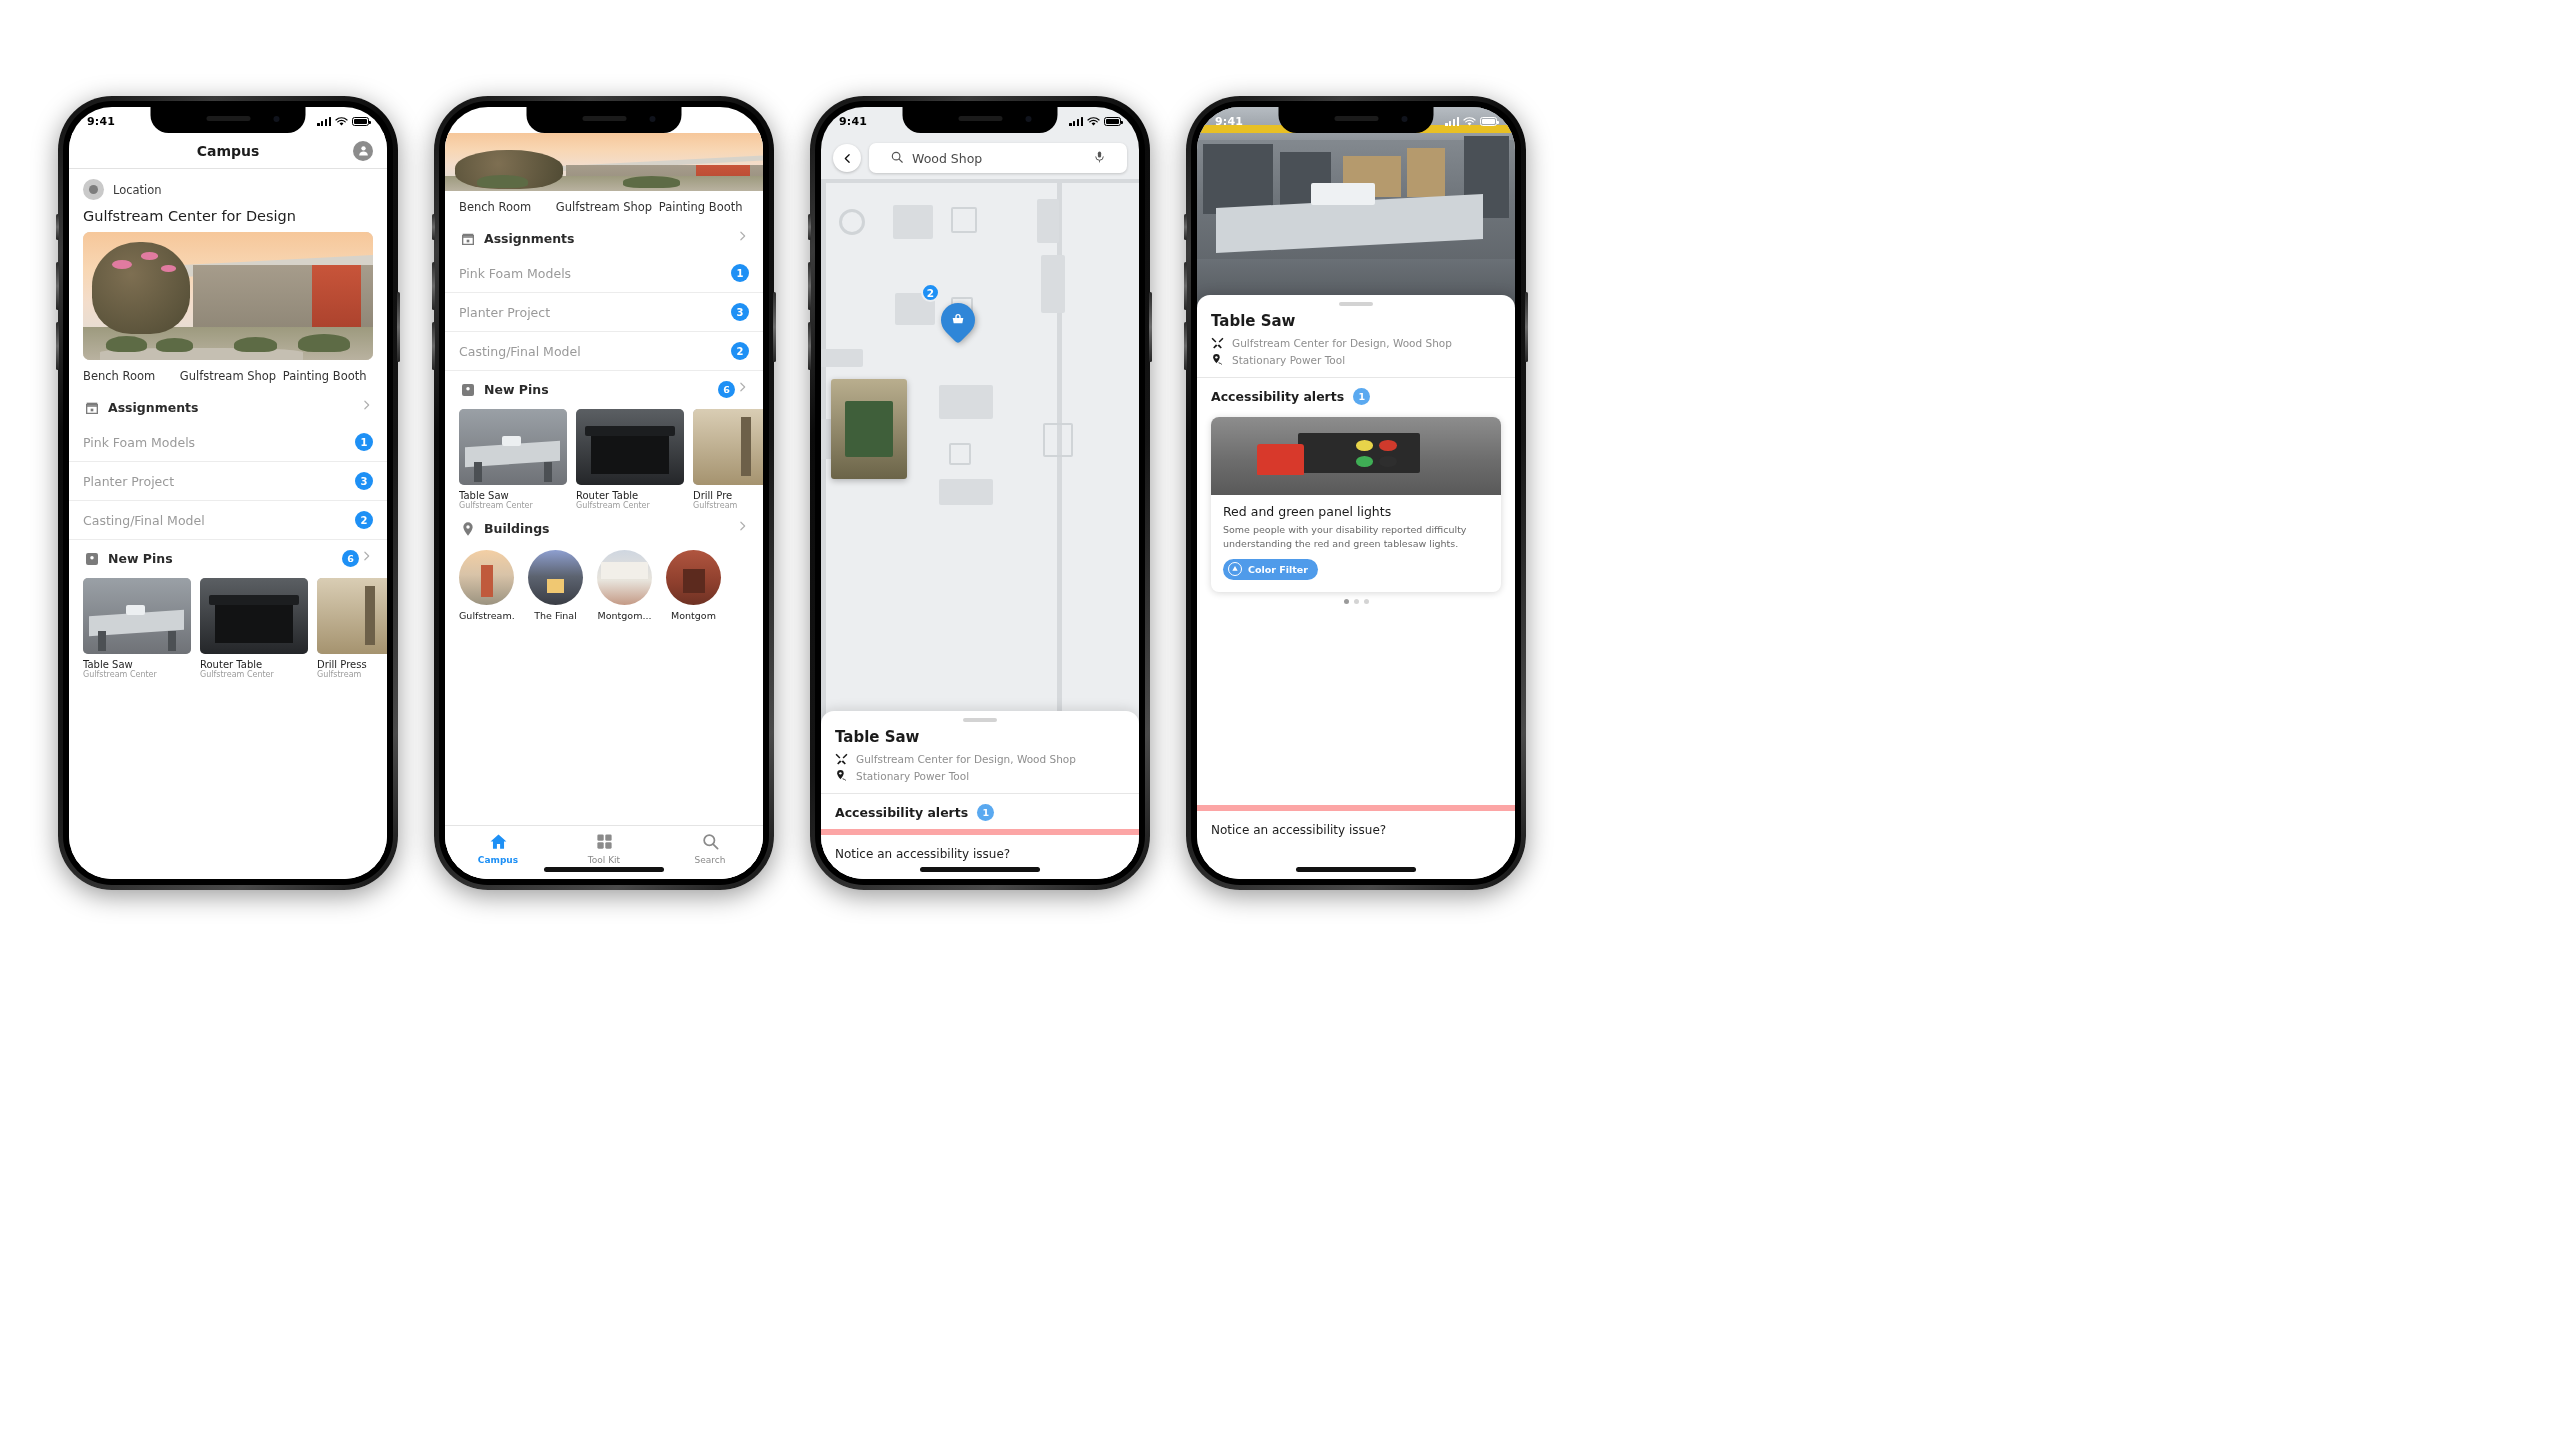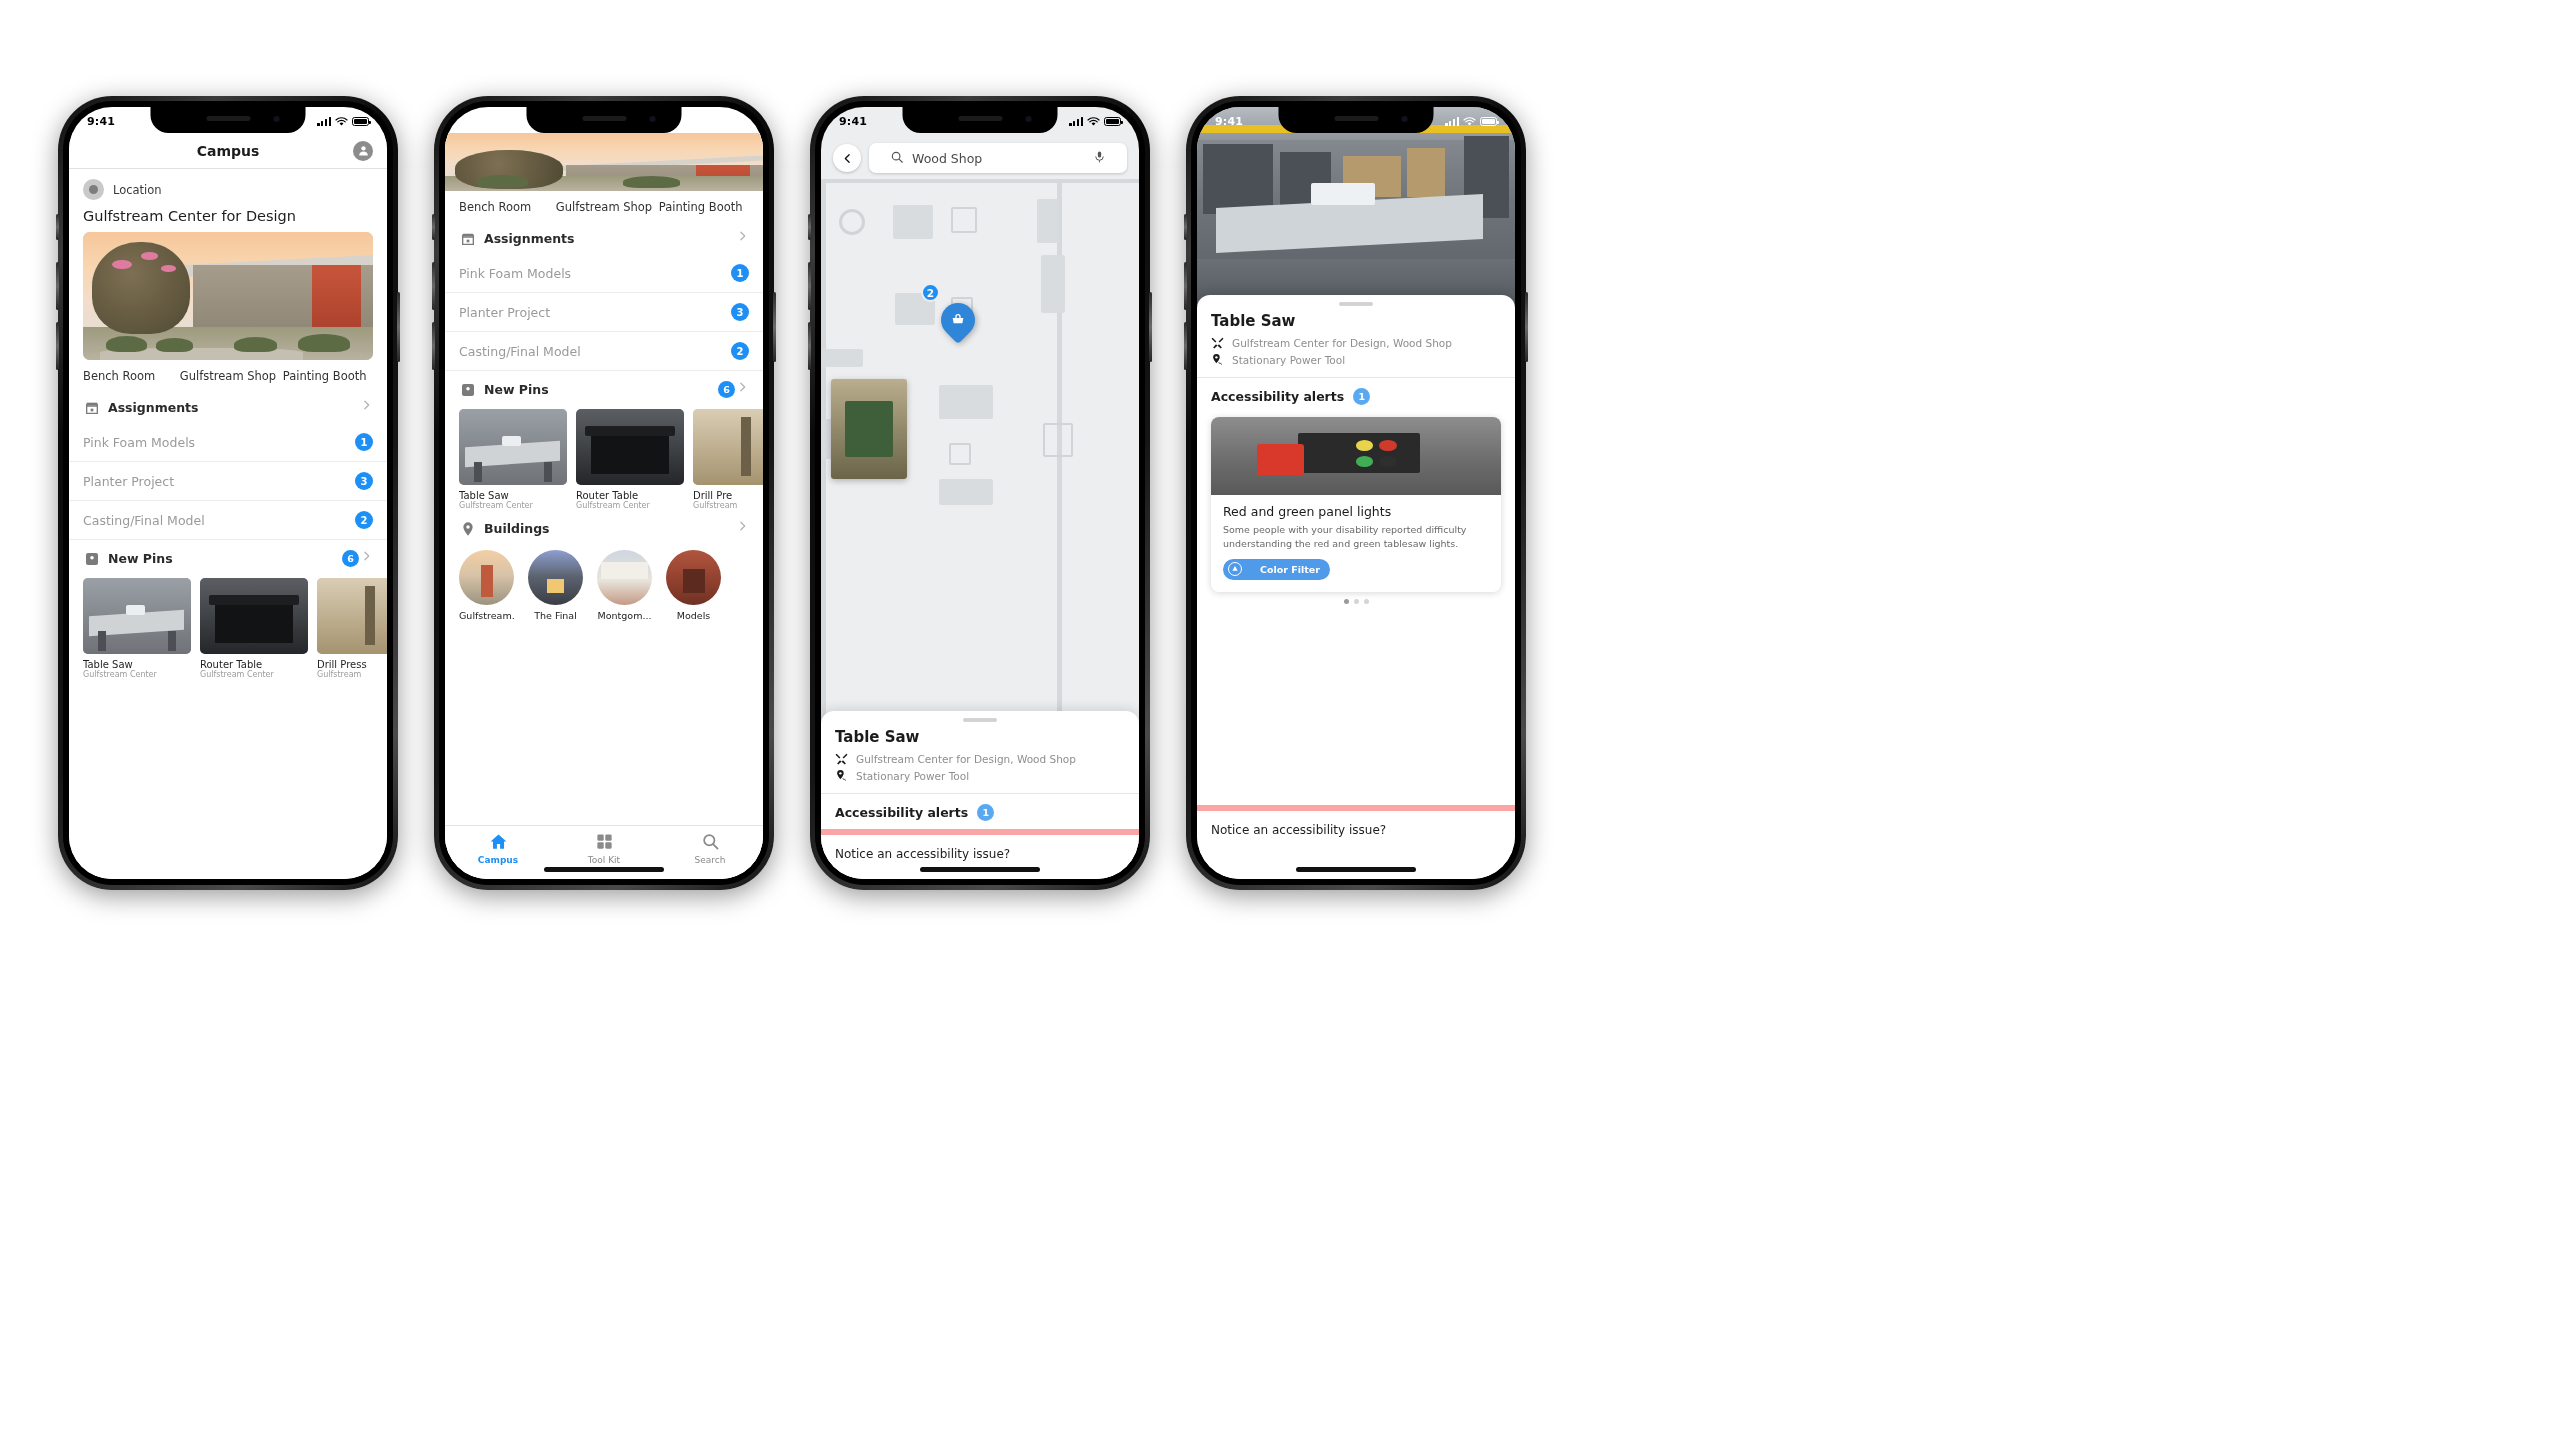--- a/index.html
+++ b/index.html
@@ -242,21 +242,21 @@
   .ac-img { height:78px; position:relative;
     background:linear-gradient(180deg,#8d8d8d 0%,#6d6d6d 55%,#595959 100%); overflow:hidden; }
   .ac-panel { position:absolute; left:30%; top:20%; width:42%; height:52%;
     background:#2a2a2a; border-radius:2px; }
   .ac-red { position:absolute; left:16%; top:34%; width:16%; height:40%;
     background:#d8392b; border-radius:3px 3px 1px 1px; }
   .ac-g { position:absolute; width:6%; height:14%; border-radius:50%; }
   .ac-body { padding:9px 12px 12px; }
   .ac-title { font-size:12.5px; color:#1b1b1b; }
   .ac-desc { font-size:9.5px; color:#6a6a6a; line-height:1.45; margin-top:4px; }
-  .cfbtn { display:inline-flex; align-items:center; gap:18px; margin-top:8px;
+  .cfbtn { display:inline-flex; align-items:center; gap:6px; margin-top:8px;
     background:#4f9bea; border-radius:11px; padding:3.5px 10px 3.5px 5px; }
   .cfbtn .ico { width:14px; height:14px; border-radius:50%;
     border:1.6px solid #fff; display:flex; align-items:center; justify-content:center; }
   .cfbtn .ico svg { width:8px; height:8px; fill:#fff; }
   .cfbtn .lb { font-size:9.5px; font-weight:bold; color:#fff; }
   .dots { display:flex; gap:5px; justify-content:center; padding:7px 0 2px; }
   .dots i { width:5px; height:5px; border-radius:50%; background:#d4d4d4; display:block; }
   .dots i.on { background:#9a9a9a; }
 </style>
 </head>
@@ -549,21 +549,21 @@
             <div class="bldcard">
               <div class="bldcirc b2"></div>
               <div class="bldname">The Final</div>
             </div>
             <div class="bldcard">
               <div class="bldcirc b3"></div>
               <div class="bldname">Montgom...</div>
             </div>
             <div class="bldcard">
               <div class="bldcirc b4"></div>
-              <div class="bldname">Models</div>
+              <div class="bldname">Montgom</div>
             </div>
           </div>
         </div>
 
         <div class="tabbar">
           <div class="tab active">
             <svg viewBox="0 0 24 24">
               <path d="M12 3 L22 12 h-3 v9 h-5 v-6 h-4 v6 H5 v-9 H2 Z" fill="#1e90f5"></path>
               </svg>
             <span class="tlabel">Campus</span>

